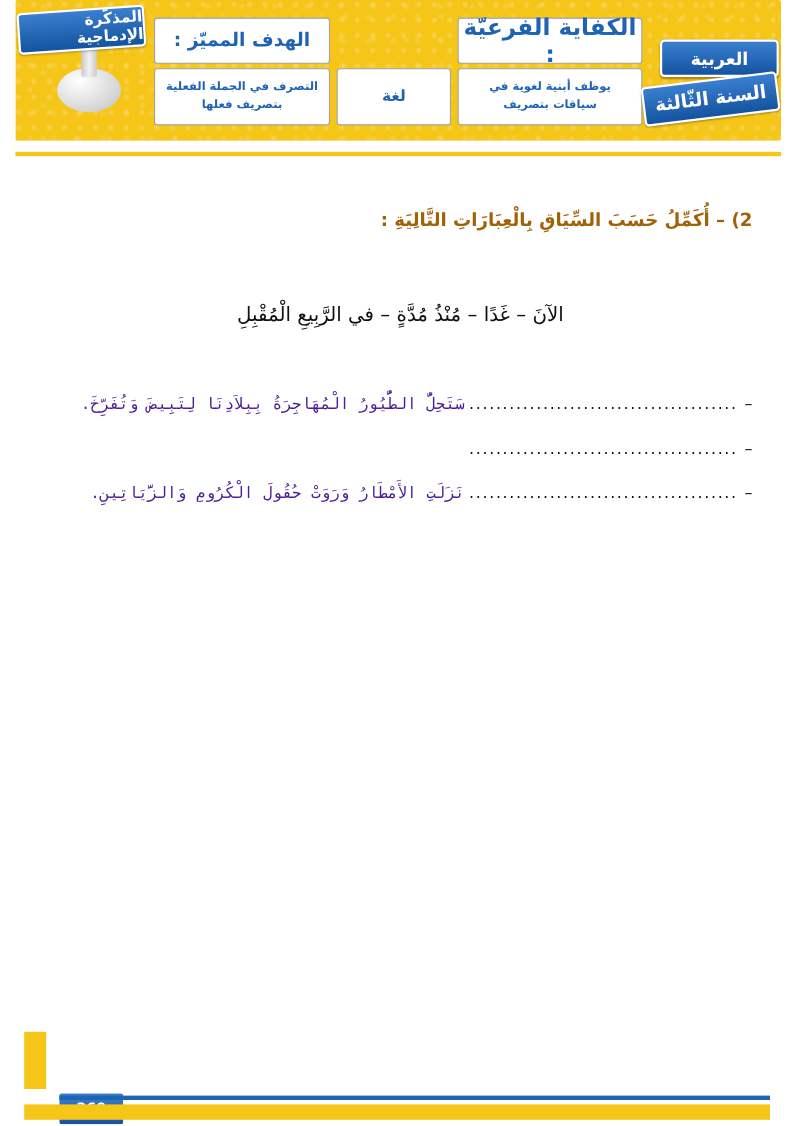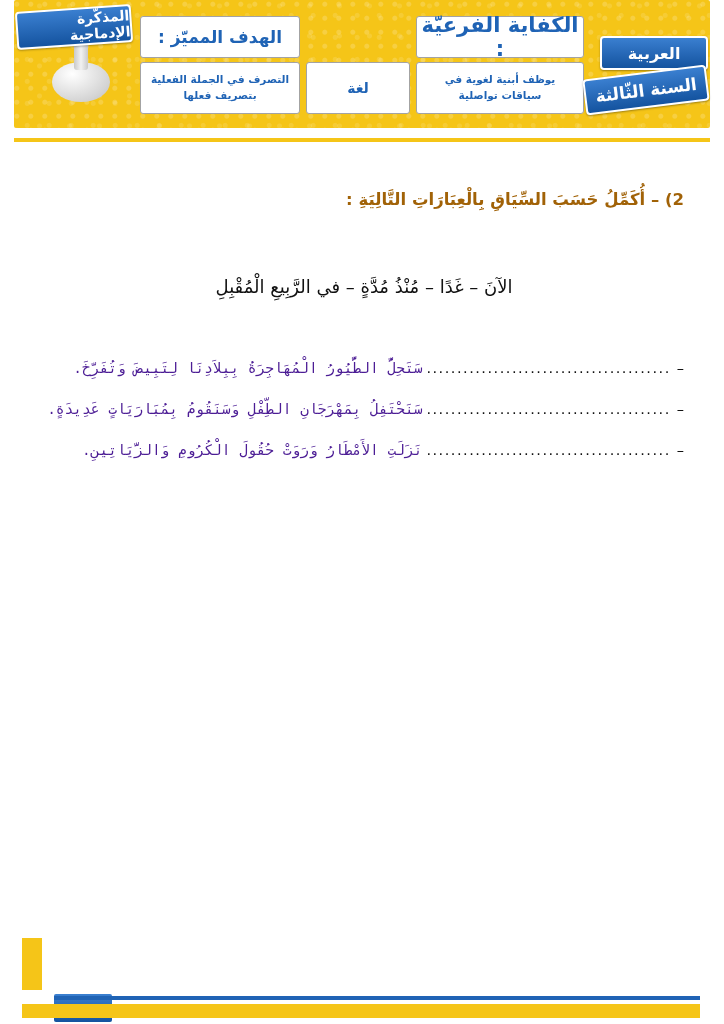--- a/index.html
+++ b/index.html
@@ -312,41 +312,40 @@
 
   <div class="cell cell-label" id="cell-objective-label">الهدف المميّز :</div>
   <div class="cell cell-value" id="cell-objective-value">
     <span>التصرف في الجملة الفعلية</span>
     <span>بتصريف فعلها</span>
   </div>
 
   <div class="cell cell-value" id="cell-activity-value">لغة</div>
 
   <div class="cell cell-label" id="cell-competency-label">الكفاية الفرعيّة :</div>
-  <div class="cell cell-value" id="cell-competency-value">يوظف أبنية لغوية في سياقات تواصلية</div>
+  <div class="cell cell-value" id="cell-competency-value">يوظف أبنية لغوية في سياقات بتصريف</div>
 
   <div class="tag-blue" id="tag-subject">العربية</div>
   <div class="tag-blue" id="tag-year">السنة الثّالثة</div>
 </div>
 <div class="header-underline"></div>
 
 <div id="exercise-title">2) – أُكَمِّلُ حَسَبَ السِّيَاقِ بِالْعِبَارَاتِ التَّالِيَةِ :</div>
 
 <div id="word-bank">الآنَ – غَدًا – مُنْذُ مُدَّةٍ – في الرَّبِيعِ الْمُقْبِلِ</div>
 
 <div class="items-list">
   <div class="item-row">
     <span class="item-dash">–</span>
     <span class="item-dots">........................................</span>
     <span class="item-text">سَتَحِلُّ الطُّيُورُ الْمُهَاجِرَةُ بِبِلاَدِنَا لِتَبِيضَ وَتُفَرِّخَ.</span>
   </div>
   <div class="item-row">
     <span class="item-dash">–</span>
     <span class="item-dots">........................................</span>
-    <span class="item-text">سَنَحْتَفِلُ بِمَهْرَجَانِ الطِّفْلِ وَسَنَقُومُ بِمُبَارَيَاتٍ عَدِيدَةٍ.</span>
   </div>
   <div class="item-row">
     <span class="item-dash">–</span>
     <span class="item-dots">........................................</span>
     <span class="item-text">نَزَلَتِ الأَمْطَارُ وَرَوَتْ حُقُولَ الْكُرُومِ وَالزَّيَاتِينِ.</span>
   </div>
 </div>
 
 <div id="footer-accent"></div>
 <div id="page-number-box">260</div>

